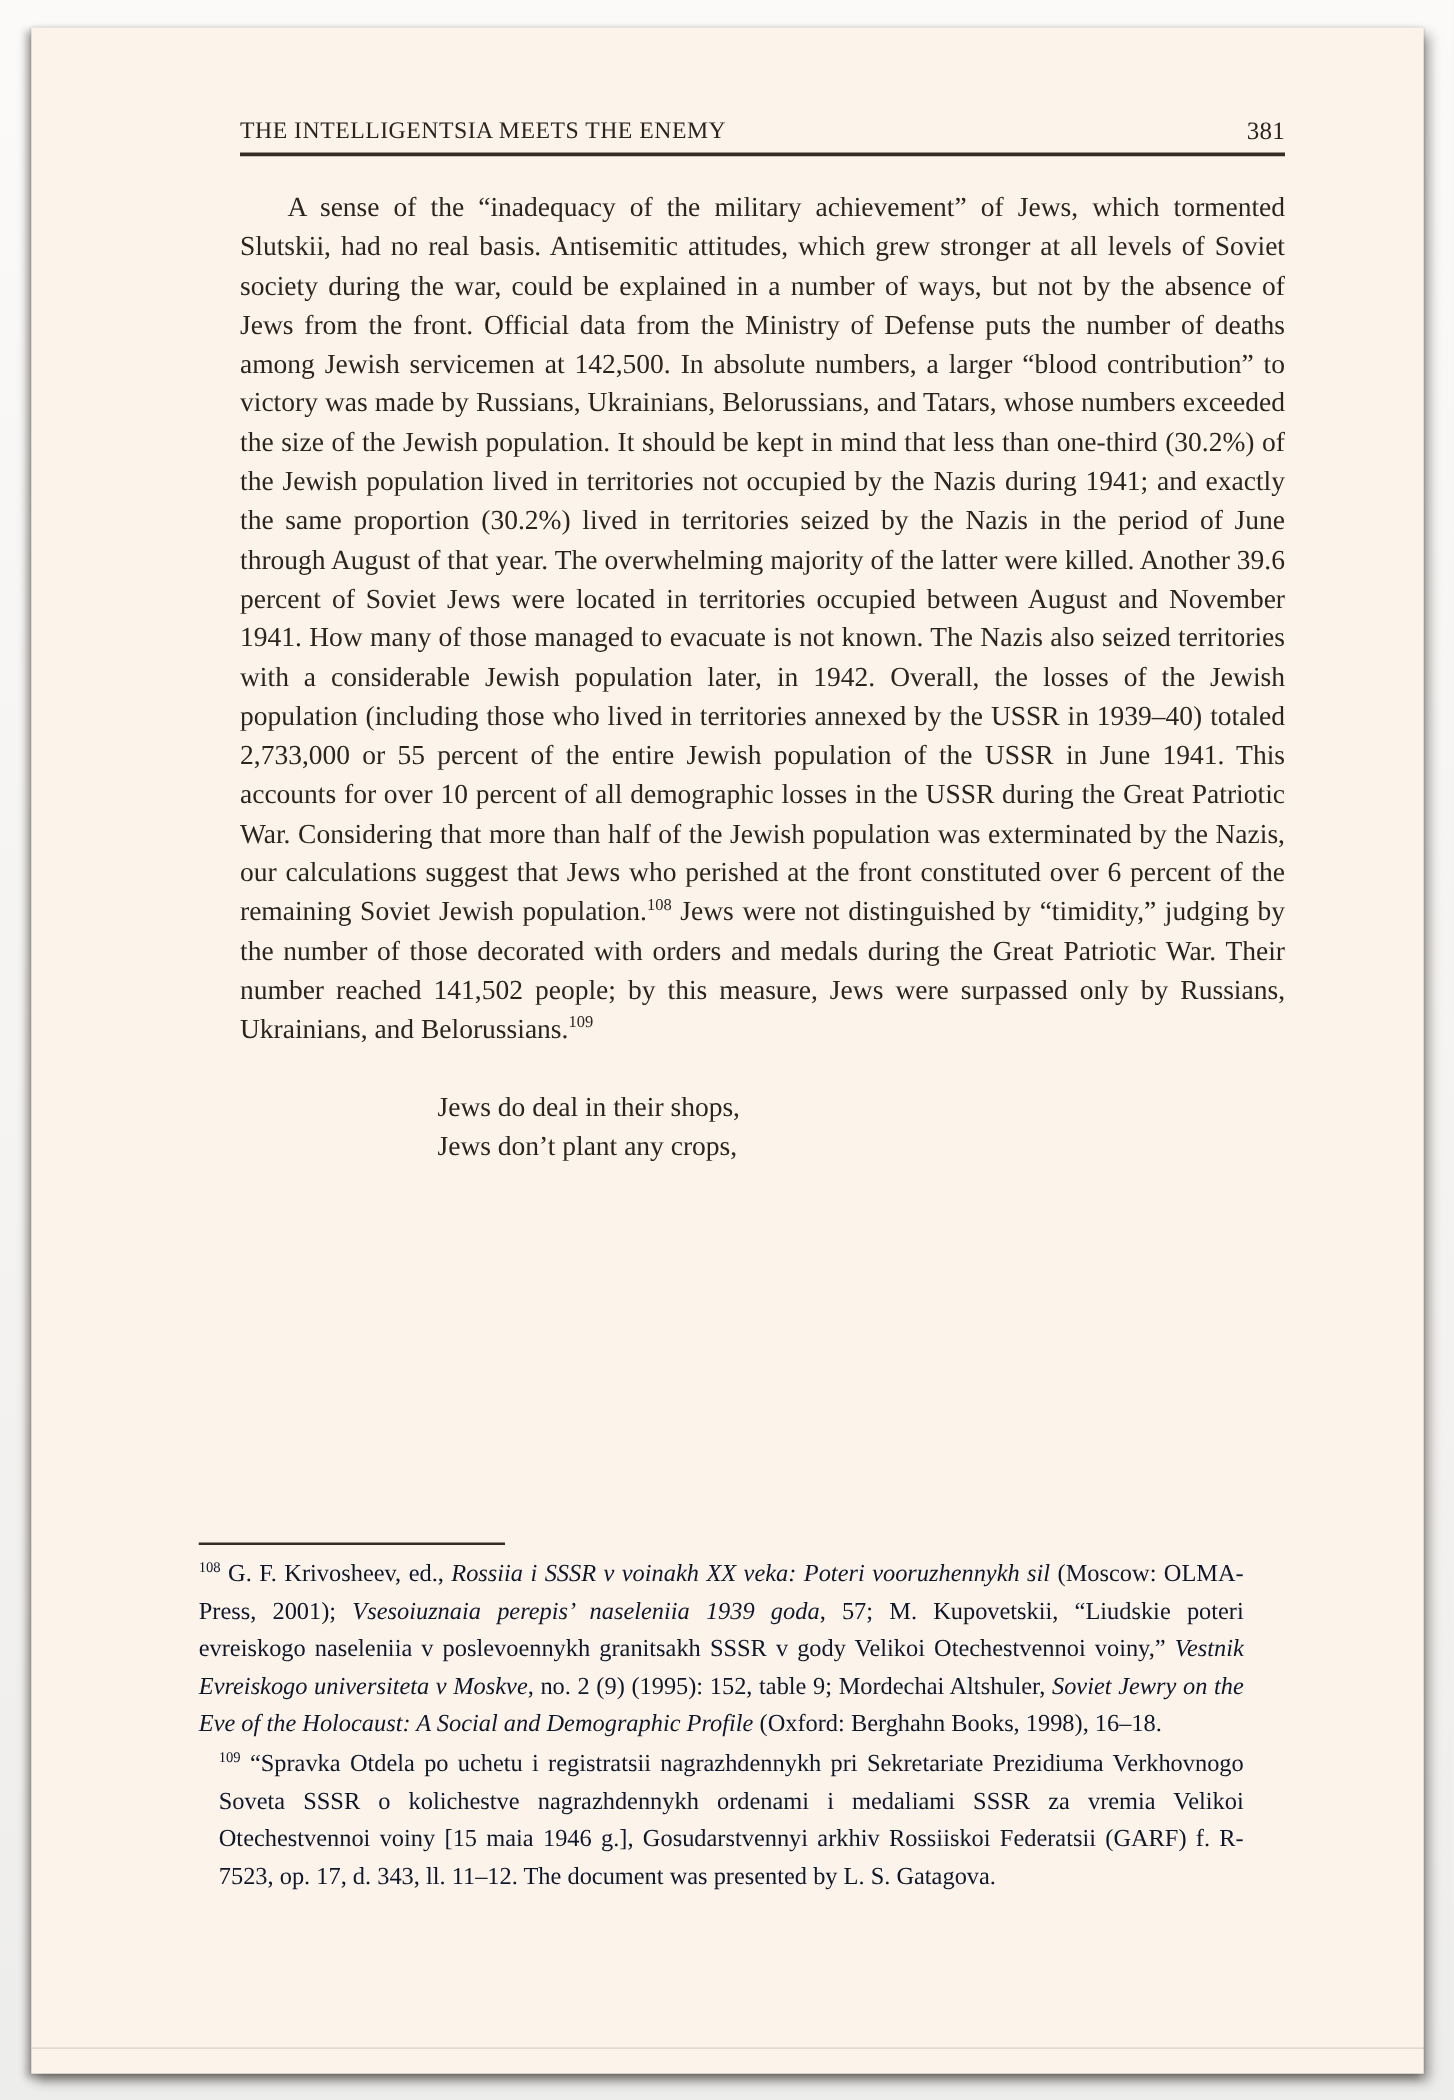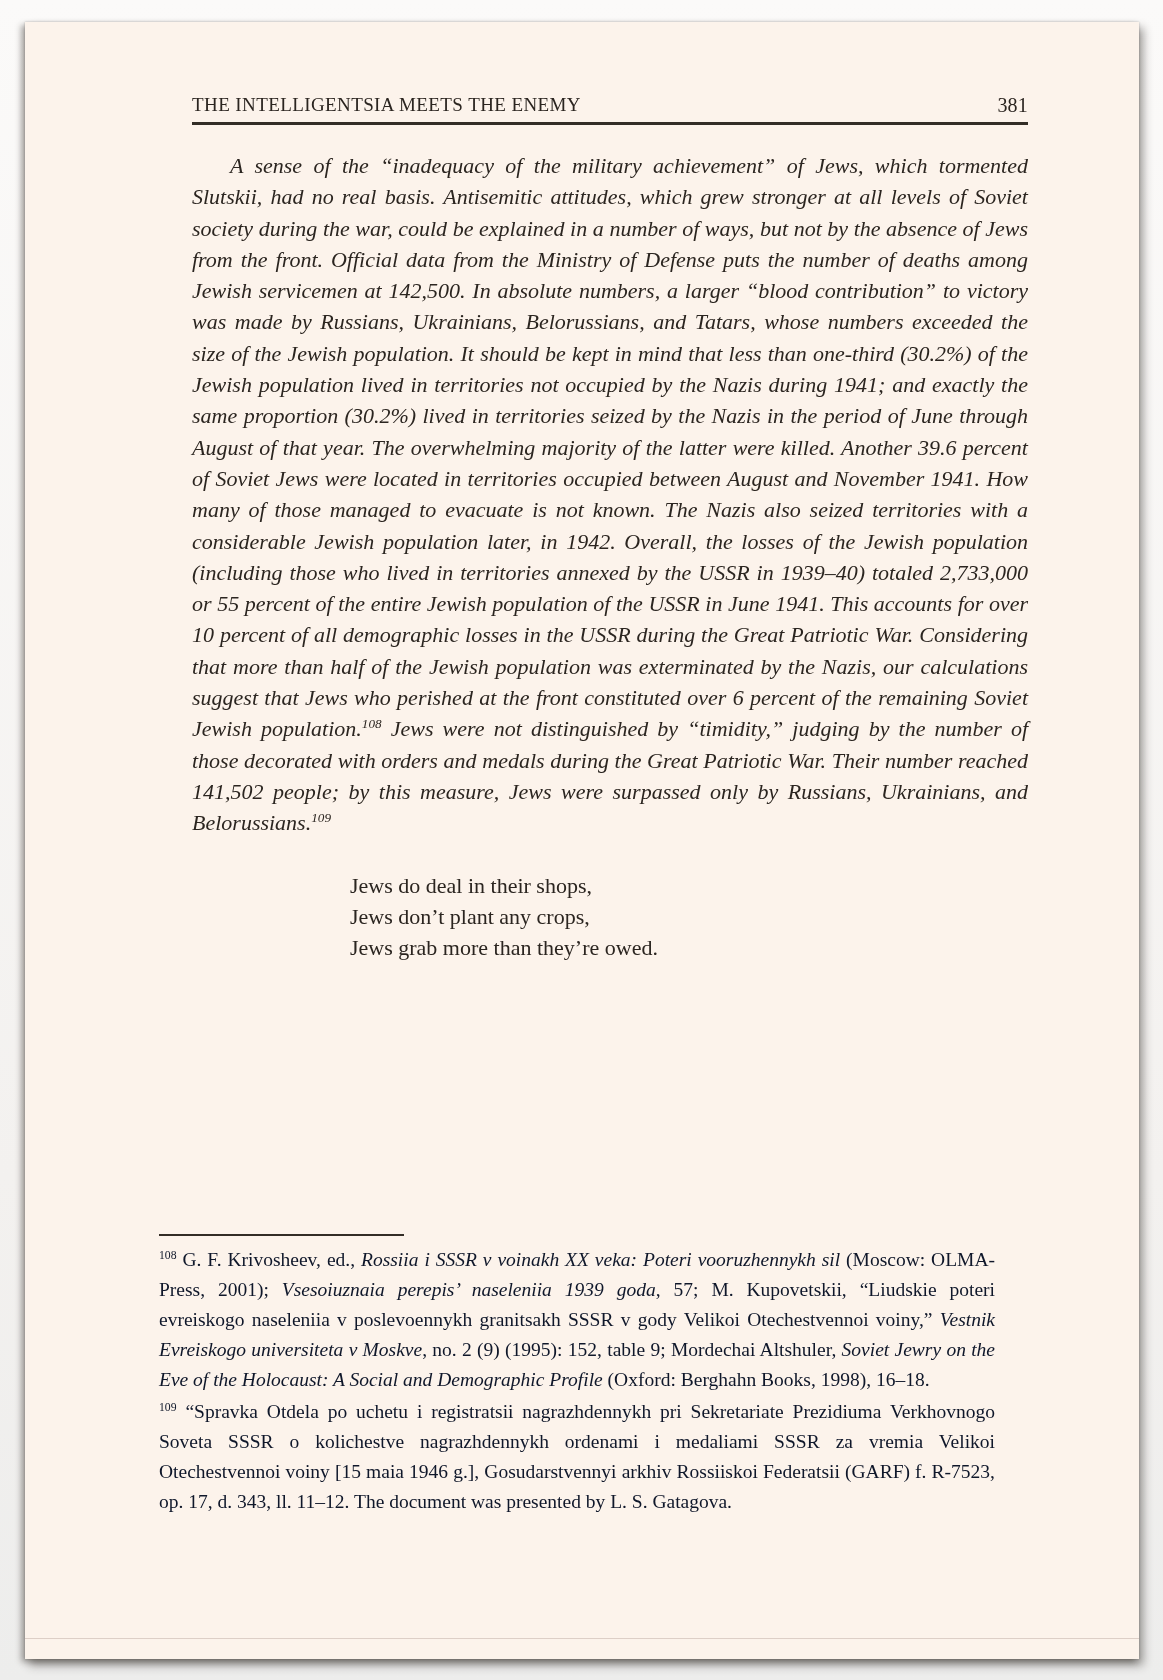--- a/index.html
+++ b/index.html
@@ -54,21 +54,20 @@
   }
   .body-text p {
     margin: 0;
     font-size: 22px;
     line-height: 31.3px;
     text-align: justify;
     color: #2b2520;
   }
   .body-text p.first {
     margin-top: 25px;
-    font-style: italic;
   }
   .body-text p.indent {
     text-indent: 38px;
   }
   sup {
     font-size: 0.6em;
     line-height: 0;
     vertical-align: super;
     letter-spacing: 0;
   }
@@ -90,20 +89,21 @@
     margin-bottom: 9px;
   }
   .footnotes p {
     margin: 0;
     font-size: 19.5px;
     line-height: 30px;
     text-align: justify;
   }
   .footnotes p + p {
     margin-top: 2px;
+    margin-left: 16px;
   }
   .footnotes em, .body-text em {
     font-style: italic;
   }
   .scan-artifact-line {
     position: absolute;
     left: 0;
     width: 100%;
     top: 1616px;
     height: 1px;
@@ -123,21 +123,20 @@
         <span class="pageno">381</span>
       </div>
 
       <div class="body-text">
         <p class="first indent"><span>A sense of the “inadequacy of the military achievement” of Jews, which tormented Slutskii, had no real basis. Antisemitic attitudes, which grew stronger at all levels of Soviet society during the war, could be explained in a number of ways, but not by the absence of Jews from the front. Official data from the Ministry of Defense puts the number of deaths among Jewish servicemen at 142,500. In absolute numbers, a larger “blood contribution” to victory was made by Russians, Ukrainians, Belorussians, and Tatars, whose numbers exceeded the size of the Jewish population. It should be kept in mind that less than one-third (30.2%) of the Jewish population lived in territories not occupied by the Nazis during 1941; and exactly the same proportion (30.2%) lived in territories seized by the Nazis in the period of June through August of that year. The overwhelming majority of the latter were killed. Another 39.6 percent of Soviet Jews were located in territories occupied between August and November 1941. How many of those managed to evacuate is not known. The Nazis also seized territories with a considerable Jewish population later, in 1942. Overall, the losses of the Jewish population (including those who lived in territories annexed by the USSR in 1939–40) totaled 2,733,000 or 55 percent of the entire Jewish population of the USSR in June 1941. This accounts for over 10 percent of all demographic losses in the USSR during the Great Patriotic War. Considering that more than half of the Jewish population was exterminated by the Nazis, our calculations suggest that Jews who perished at the front constituted over 6 percent of the remaining Soviet Jewish population.</span><sup>108</sup><span> Jews were not distinguished by “timidity,” judging by the number of those decorated with orders and medals during the Great Patriotic War. Their number reached 141,502 people; by this measure, Jews were surpassed only by Russians, Ukrainians, and Belorussians.</span><sup>109</sup></p>
       </div>
 
       <div class="poem">
         <div>Jews do deal in their shops,</div>
         <div>Jews don’t plant any crops,</div>
-        <div>Jews grab more than they’re owed.</div>
       </div>
 
     </div>
 
     <div class="footnotes">
       <div class="fn-rule"></div>
       <p><sup>108</sup><span> G. F. Krivosheev, ed., </span><em>Rossiia i SSSR v voinakh XX veka: Poteri vooruzhennykh sil</em><span> (Moscow: OLMA-Press, 2001); </span><em>Vsesoiuznaia perepis’ naseleniia 1939 goda</em><span>, 57; M. Kupovetskii, “Liudskie poteri evreiskogo naseleniia v poslevoennykh granitsakh SSSR v gody Velikoi Otechestvennoi voiny,” </span><em>Vestnik Evreiskogo universiteta v Moskve</em><span>, no. 2 (9) (1995): 152, table 9; Mordechai Altshuler, </span><em>Soviet Jewry on the Eve of the Holocaust: A Social and Demographic Profile</em><span> (Oxford: Berghahn Books, 1998), 16–18.</span></p>
       <p><sup>109</sup><span> “Spravka Otdela po uchetu i registratsii nagrazhdennykh pri Sekretariate Prezidiuma Verkhovnogo Soveta SSSR o kolichestve nagrazhdennykh ordenami i medaliami SSSR za vremia Velikoi Otechestvennoi voiny [15 maia 1946 g.], Gosudarstvennyi arkhiv Rossiiskoi Federatsii (GARF) f. R-7523, op. 17, d. 343, ll. 11–12. The document was presented by L. S. Gatagova.</span></p>
     </div>
 

